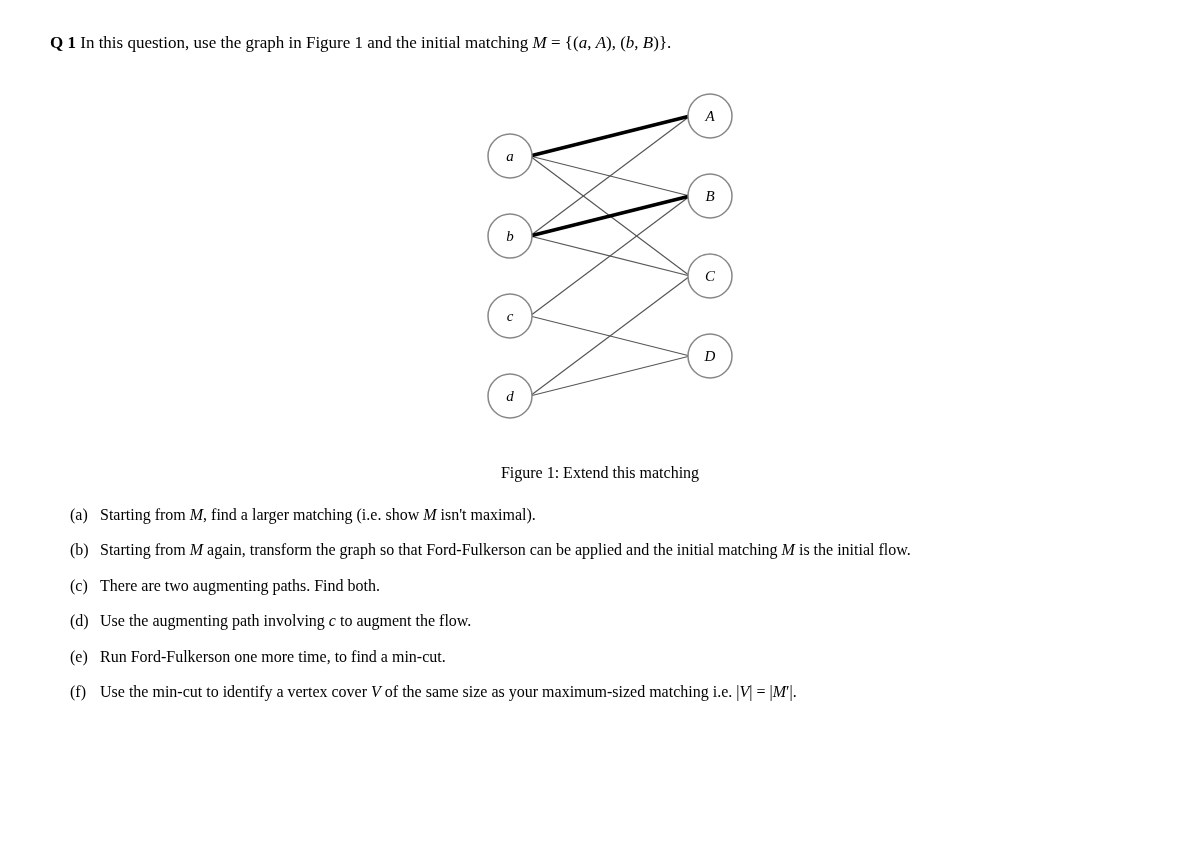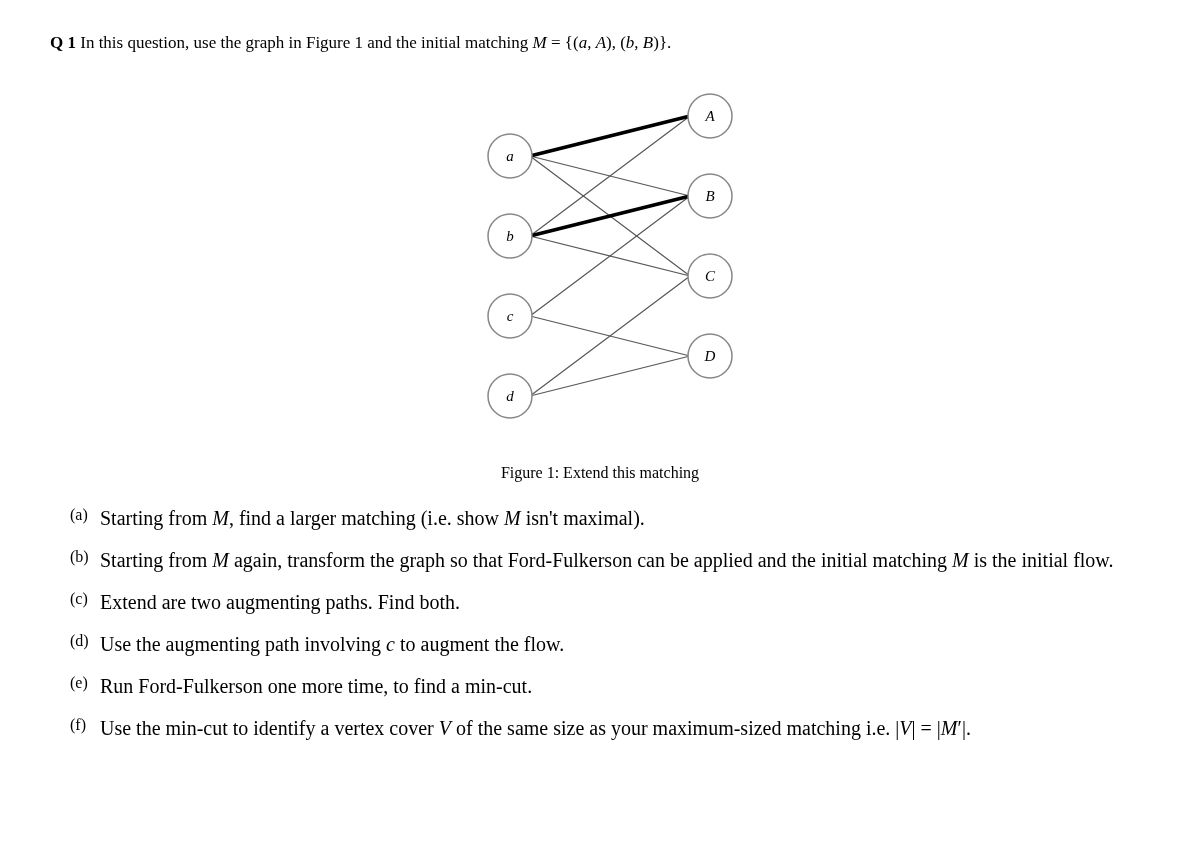--- a/index.html
+++ b/index.html
@@ -38,21 +38,21 @@
     .part {
       display: flex;
       margin-bottom: 10px;
       line-height: 1.6;
     }
     .part-label {
       min-width: 30px;
       font-size: 16px;
     }
     .part-text {
-      font-size: 20px;
+      font-size: 16px;
       flex: 1;
     }
     .part-text .it { font-style: italic; }
   </style>
 </head>
 <body>
 
 <div class="question-header">
   <span class="bold">Q 1</span>
   <span> In this question, use the graph in Figure 1 and the initial matching <span class="italic">M</span> = {(<span class="italic">a</span>, <span class="italic">A</span>), (<span class="italic">b</span>, <span class="italic">B</span>)}.</span>
@@ -121,21 +121,21 @@
     <span class="part-label">(b)</span>
     <span class="part-text">
       Starting from <span class="it">M</span> again, transform the graph so that Ford-Fulkerson can be applied and
       the initial matching <span class="it">M</span> is the initial flow.
     </span>
   </div>
 
   <div class="part">
     <span class="part-label">(c)</span>
     <span class="part-text">
-      Extend are two augmenting paths.  Find both.
+      There are two augmenting paths.  Find both.
     </span>
   </div>
 
   <div class="part">
     <span class="part-label">(d)</span>
     <span class="part-text">
       Use the augmenting path involving <span class="it">c</span> to augment the flow.
     </span>
   </div>
 

